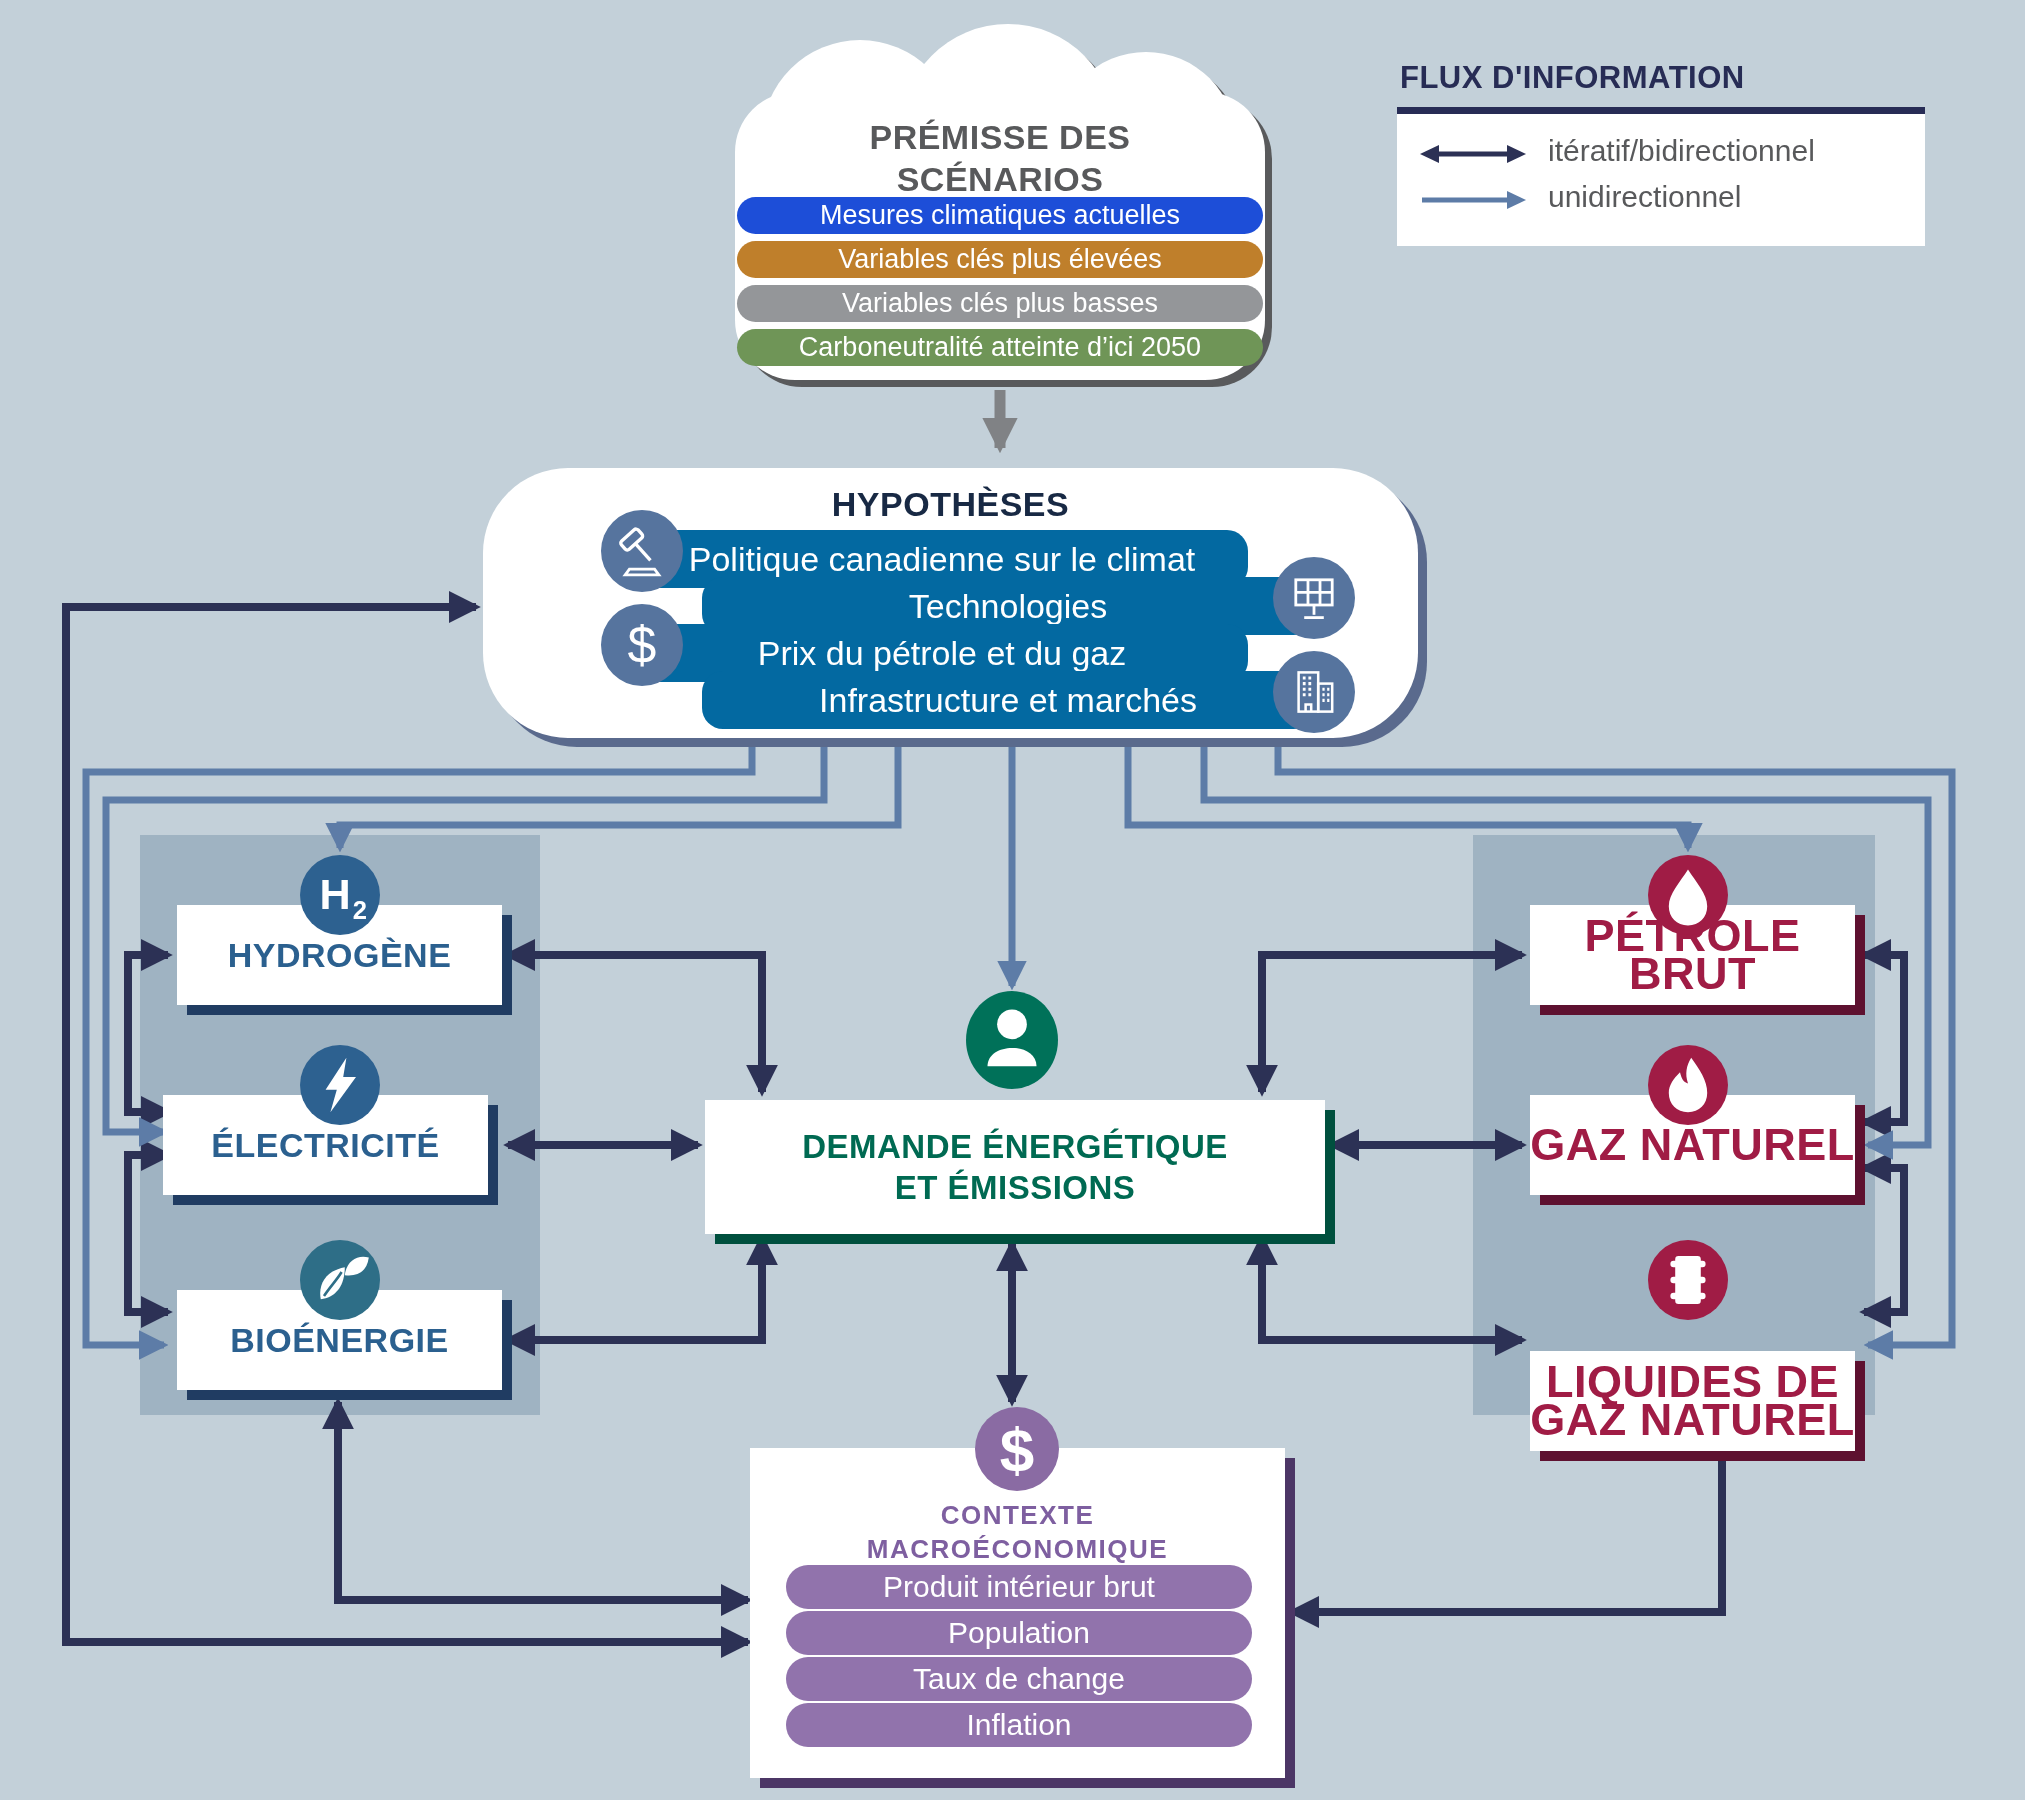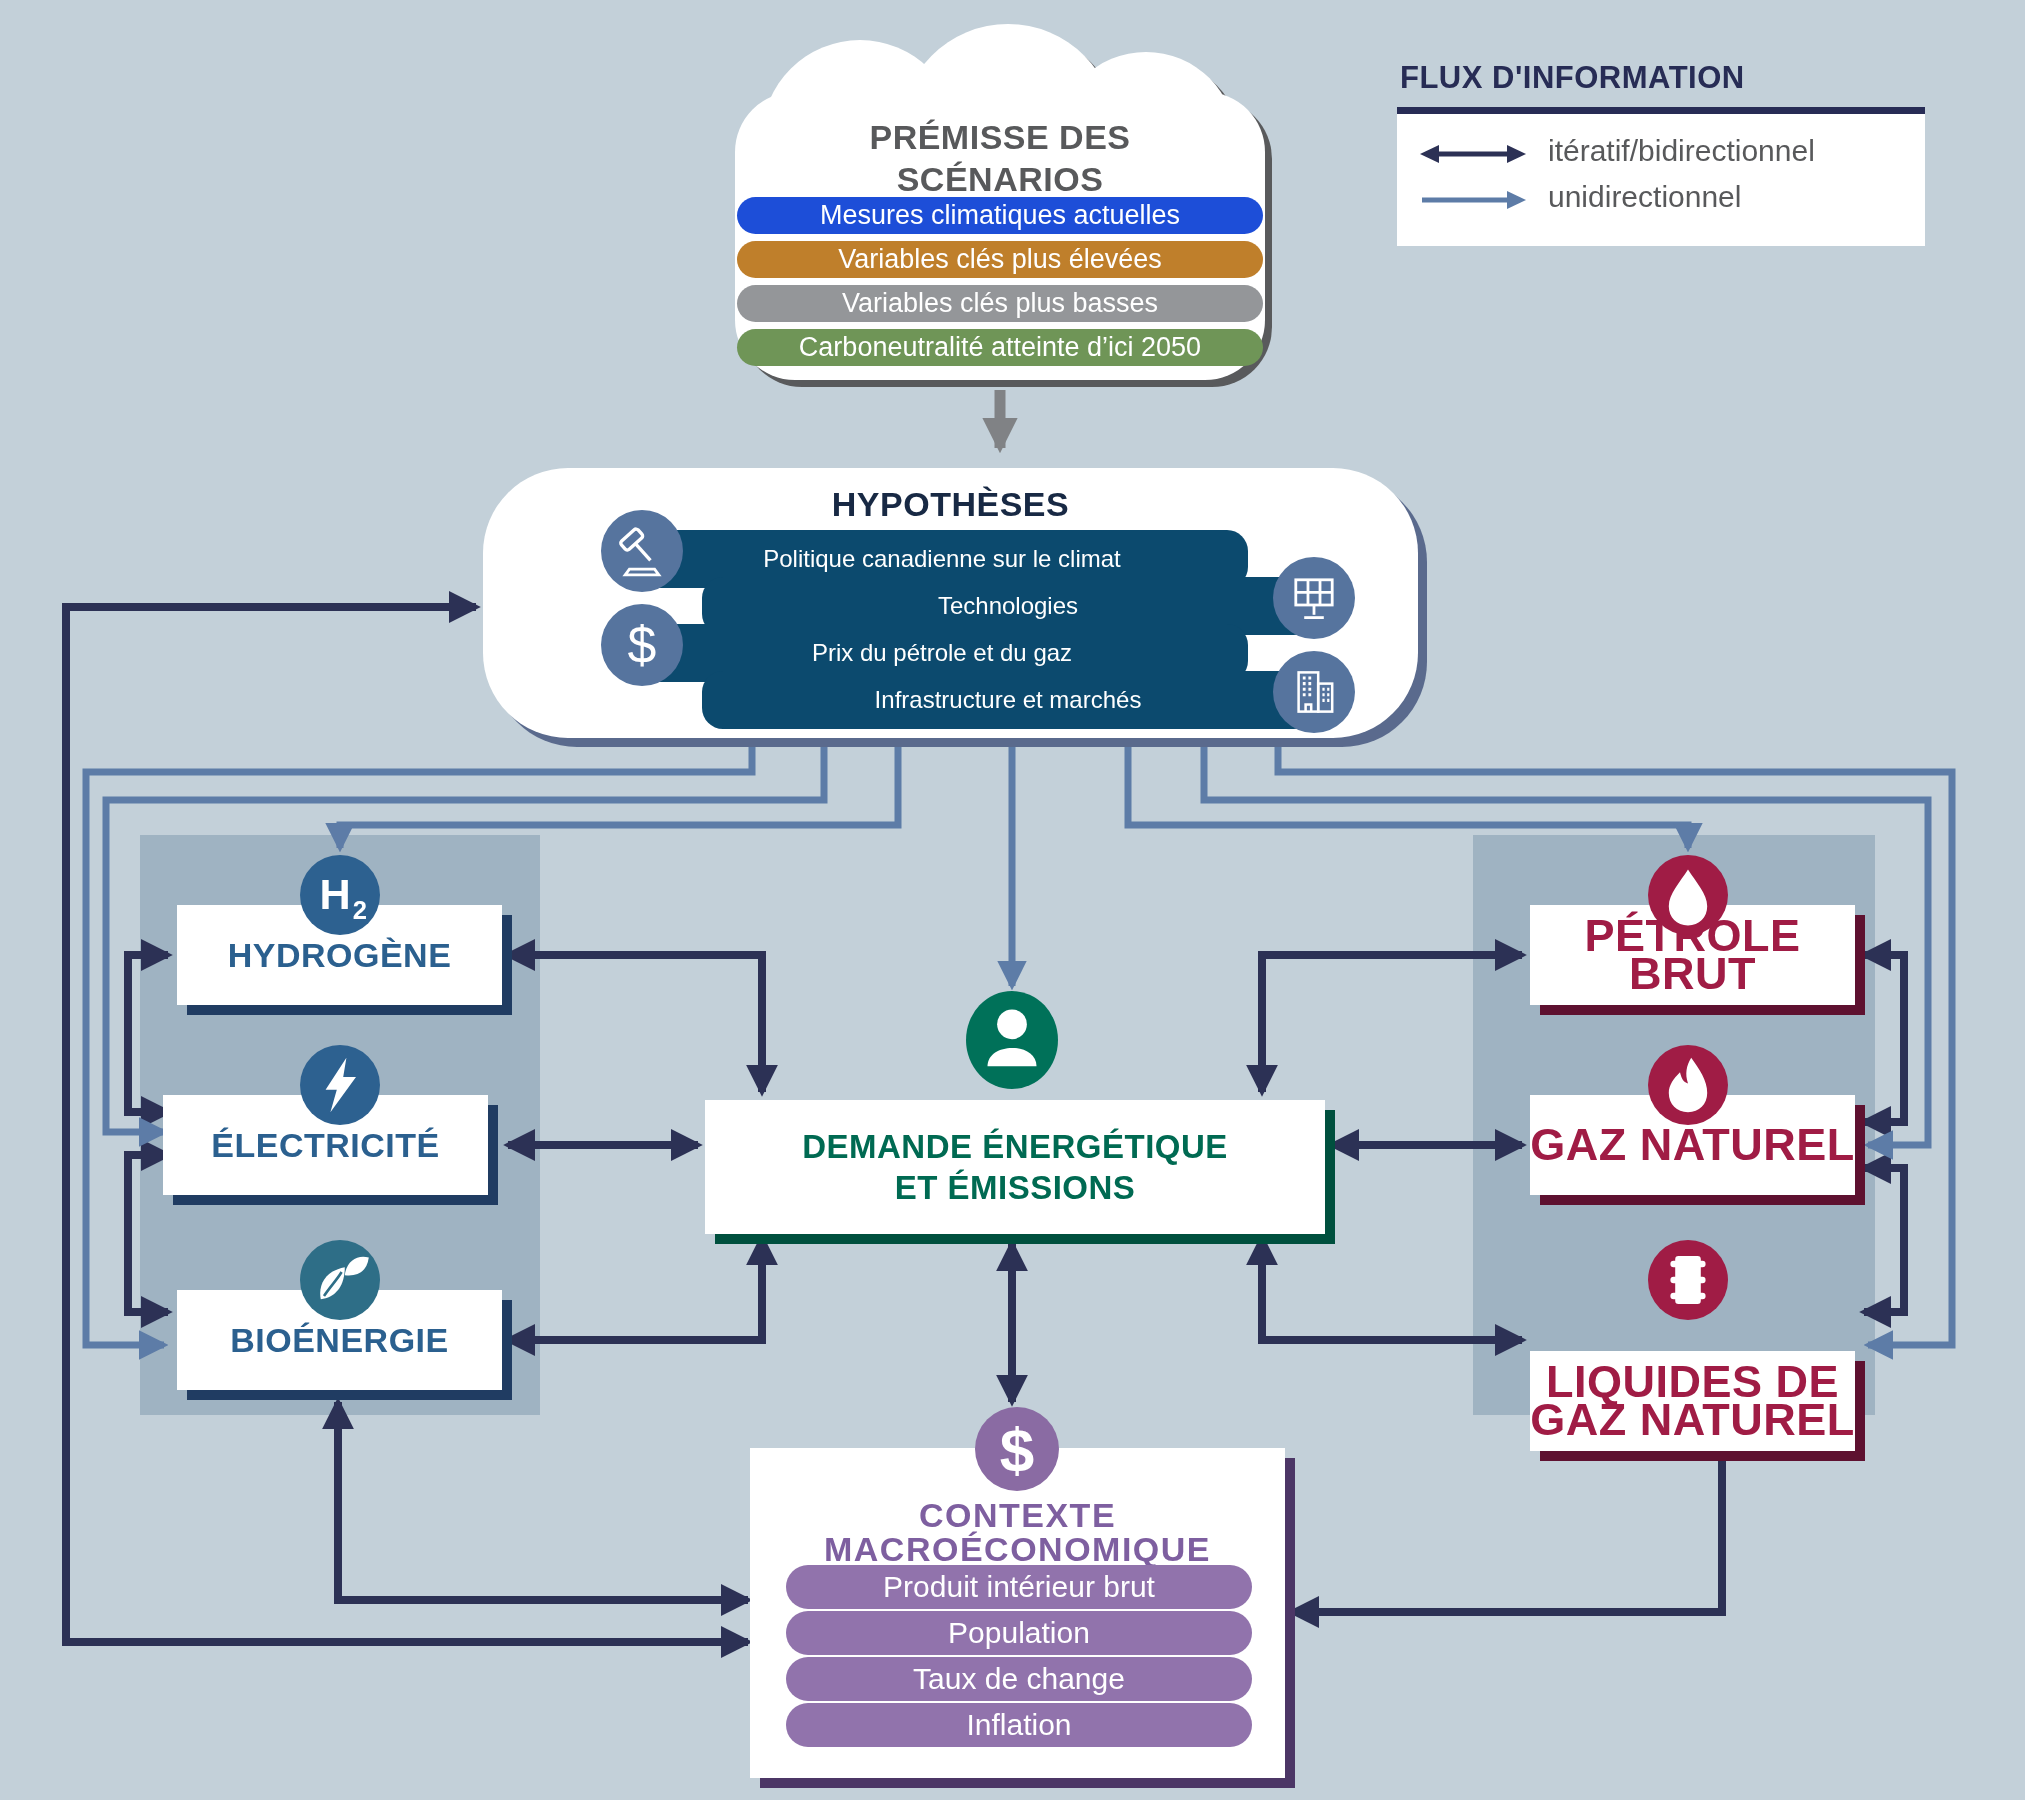--- a/index.html
+++ b/index.html
@@ -17,42 +17,42 @@
   .hypo-shadow{filter:drop-shadow(9px 9px 0 #5a6a8d);}
   .cloud-part{position:absolute;background:#fff;}
   .round{border-radius:50%;}
   
   .ctr{display:flex;align-items:center;justify-content:center;text-align:center;}
   .premise-title{font-size:34px;font-weight:bold;color:#58595b;line-height:42px;letter-spacing:.5px;}
   .pill{position:absolute;border-radius:19px;color:#fff;font-size:27px;display:flex;
         align-items:center;justify-content:center;z-index:3;}
   .pp0{background:#1d4ed8;} .pp1{background:#bf7f2b;} .pp2{background:#949699;} .pp3{background:#6f9557;}
   .hypo-title{font-size:34px;font-weight:bold;color:#182944;letter-spacing:.5px;}
-  .hpill{position:absolute;height:58px;border-radius:21px;background:#0c4a6e;color:#fff;
-         font-size:24px;display:flex;align-items:center;justify-content:center;z-index:3;}
+  .hpill{position:absolute;height:58px;border-radius:21px;background:#0369a1;color:#fff;
+         font-size:34px;display:flex;align-items:center;justify-content:center;z-index:3;}
   .hbadge{position:absolute;width:82px;height:82px;border-radius:50%;background:#56749e;z-index:4;
           display:flex;align-items:center;justify-content:center;}
   
   .node{position:absolute;width:325px;height:100px;background:#fff;display:flex;align-items:center;
         justify-content:center;text-align:center;font-weight:bold;z-index:3;}
   .node.ln{color:#2b608f;font-size:34px;box-shadow:10px 10px 0 #203c62;letter-spacing:.5px;}
   .node.rn{color:#a01c45;font-size:45px;box-shadow:10px 10px 0 #5e1130;letter-spacing:.5px;line-height:38px;}
   .badge{position:absolute;width:80px;height:80px;border-radius:50%;z-index:4;
          display:flex;align-items:center;justify-content:center;}
   .b-blue{background:#2d6190;} .b-teal{background:#2e6e87;} .b-red{background:#a01c45;}
   .b-green{background:#007159;} .b-purple{background:#8a6ba3;}
   .center-node{position:absolute;left:705px;top:1100px;width:620px;height:134px;background:#fff;
          box-shadow:10px 10px 0 #00503e;display:flex;flex-direction:column;align-items:center;
          justify-content:center;color:#006a52;font-size:33px;font-weight:bold;line-height:41px;
          letter-spacing:.5px;z-index:3;}
   
   .macro-box{position:absolute;left:750px;top:1448px;width:535px;height:330px;background:#fff;
          box-shadow:10px 10px 0 #4c3666;z-index:3;}
   .macro-title{position:absolute;left:750px;top:1498px;width:535px;text-align:center;color:#7e5fa0;
-         font-size:34px;font-weight:bold;letter-spacing:1.5px;line-height:34px;z-index:3;}
+         font-size:26px;font-weight:bold;letter-spacing:1.5px;line-height:34px;z-index:3;}
   .mpill{position:absolute;left:786px;width:466px;height:44px;border-radius:22px;background:#9173ac;
          color:#fff;font-size:30px;display:flex;align-items:center;justify-content:center;z-index:3;}
   
   .legend-title{position:absolute;left:1400px;top:60px;font-size:31px;font-weight:bold;color:#272c55;
          letter-spacing:.5px;z-index:3;}
   .legend-rule{position:absolute;left:1397px;top:107px;width:528px;height:7px;background:#272c55;z-index:3;}
   .legend-box{position:absolute;left:1397px;top:114px;width:528px;height:132px;background:#fff;z-index:3;}
   .legend-label{position:absolute;left:1548px;font-size:30px;color:#58595b;z-index:4;}
 </style>
 </head>

